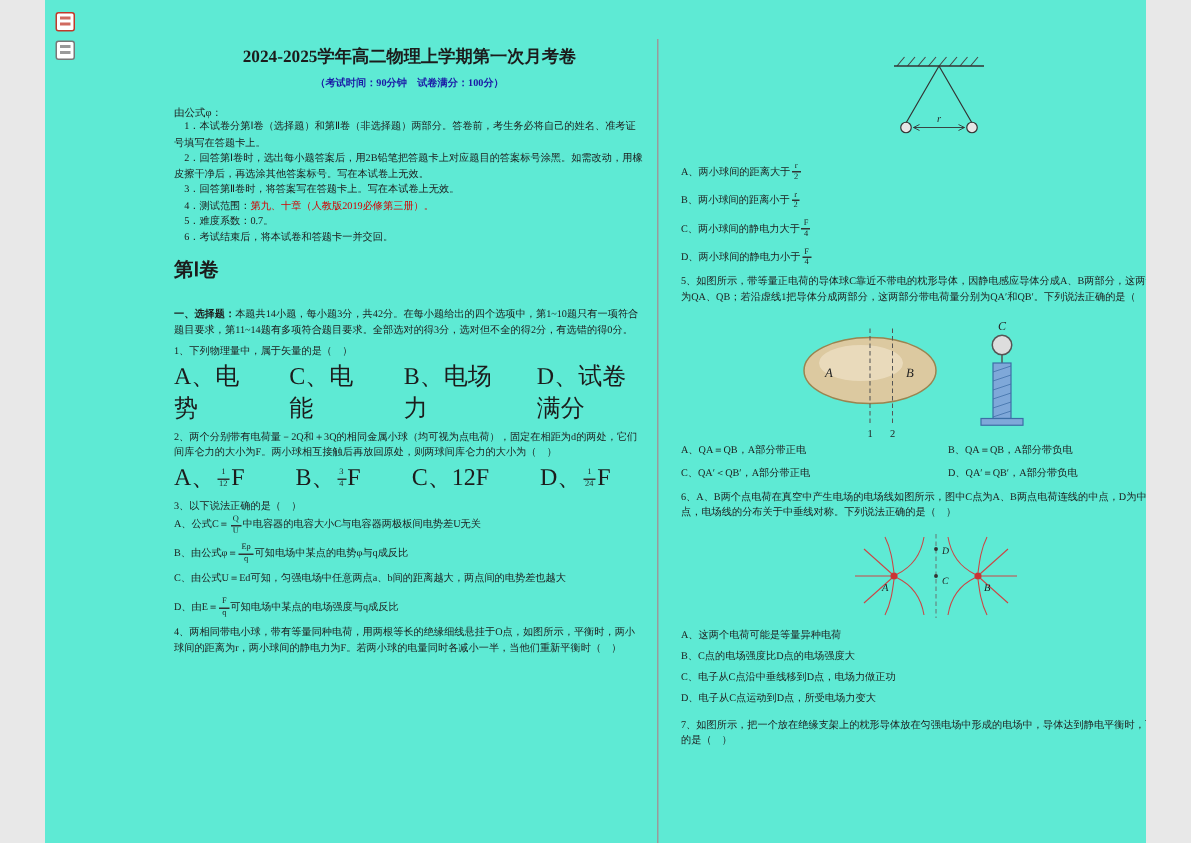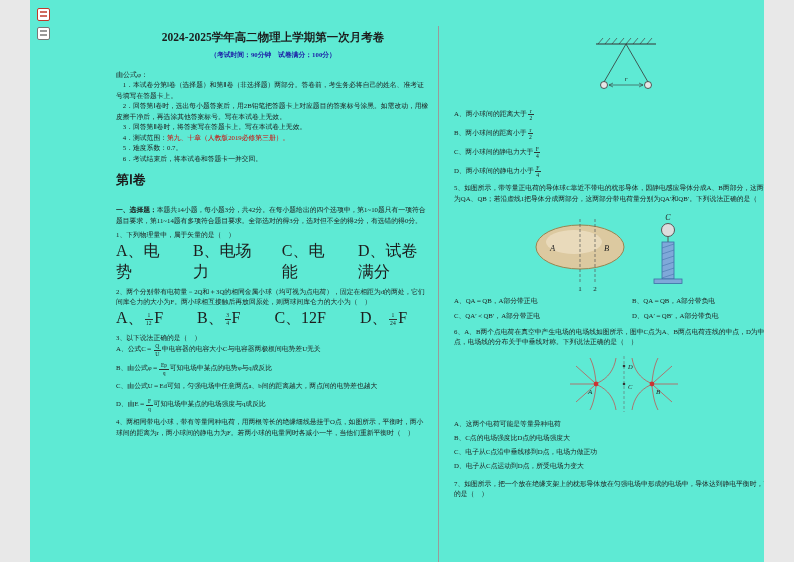--- a/index.html
+++ b/index.html
@@ -80,22 +80,22 @@
     <p class="note">6．考试结束后，将本试卷和答题卡一并交回。</p>
 
     <div class="section-heading">第Ⅰ卷</div>
 
     <p class="para"><span class="b">一、选择题：</span><span>本题共14小题，每小题3分，共42分。在每小题给出的四个选项中，第1~10题只有一项符合题目要求，第11~14题有多项符合题目要求。全部选对的得3分，选对但不全的得2分，有选错的得0分。</span></p>
 
     <div class="qblock">
       <p class="qtext">1、下列物理量中，属于矢量的是（　）</p>
       <div class="optrow">
         <span>A、电势</span>
+        <span>C、电能</span>
         <span>B、电场力</span>
-        <span>C、电能</span>
         <span>D、试卷满分</span>
       </div>
     </div>
 
     <div class="qblock">
       <p class="qtext">2、两个分别带有电荷量－2Q和＋3Q的相同金属小球（均可视为点电荷），固定在相距为d的两处，它们间库仑力的大小为F。两小球相互接触后再放回原处，则两球间库仑力的大小为（　）</p>
       <div class="optrow tight">
         <span><span>A、</span><span class="frac"><span class="num">1</span><span class="den">12</span></span><span>F</span></span>
         <span><span>B、</span><span class="frac"><span class="num">3</span><span class="den">4</span></span><span>F</span></span>
         <span>C、12F</span>

